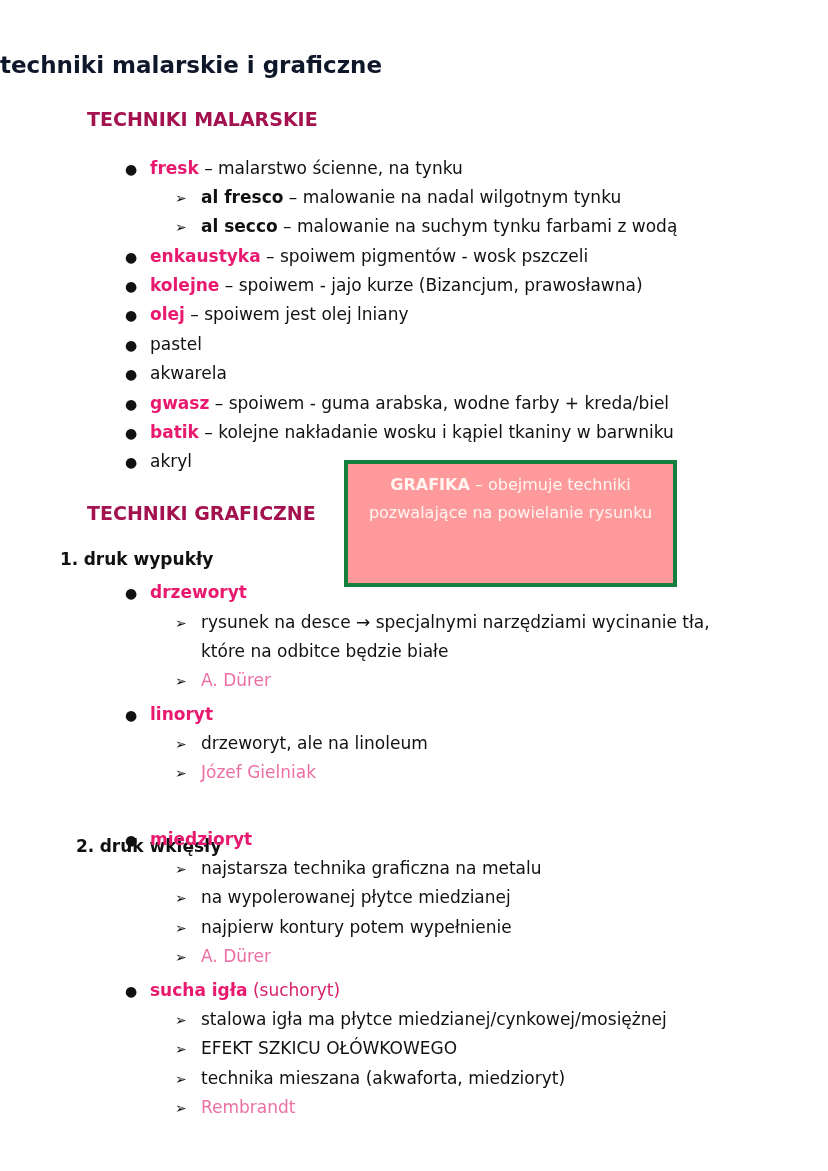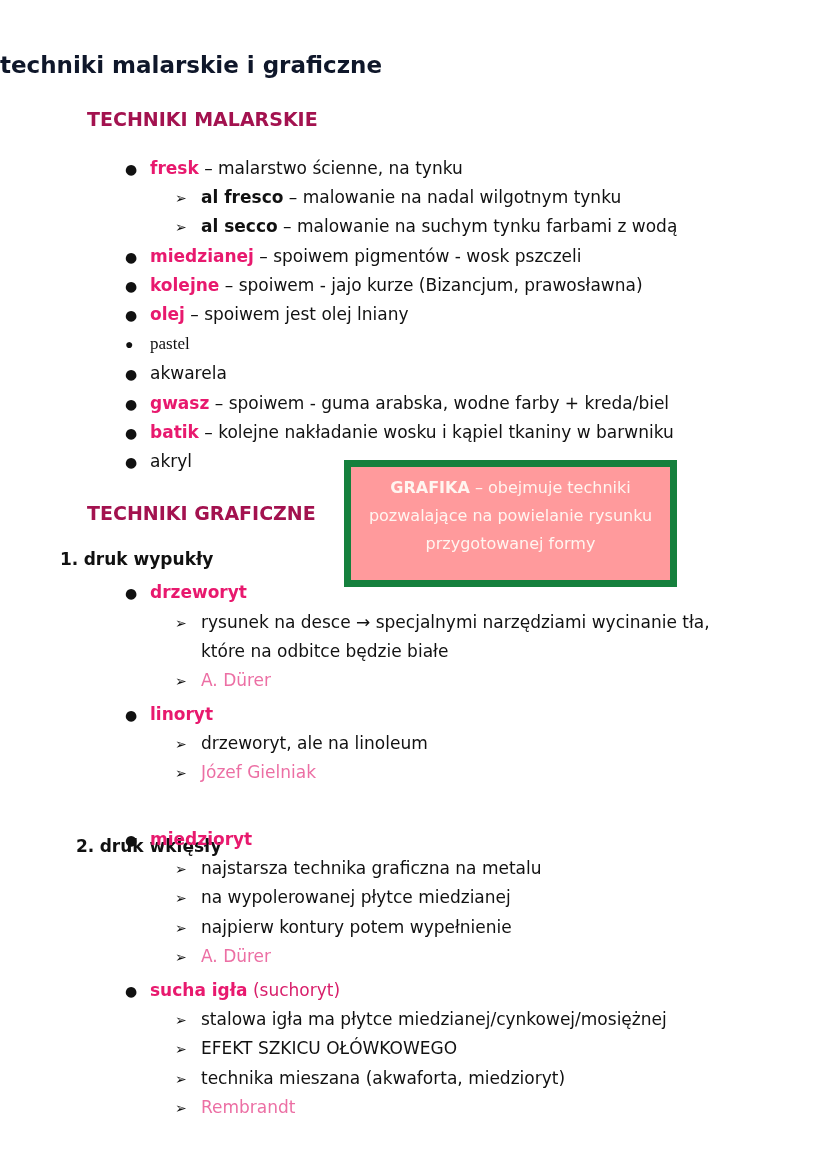--- a/index.html
+++ b/index.html
@@ -18,21 +18,21 @@
     .line { font-size: 17px; line-height: 22px; }
     .bullet { display: inline-block; width: 25px; font-size: 14px; }
     .arrow { display: inline-block; width: 26px; font-size: 14px; }
     .pink { color: #e8196e; font-weight: bold; }
     .pink-light { color: #ec6fa4; }
     .pink-paren { color: #d81e6a; }
     .b { font-weight: bold; }
     .num { font-weight: bold; }
     .box {
       position: absolute; left: 344px; top: 460px; width: 333px; height: 127px;
-      background: #ff9a9c; border: 7px solid #15803d; box-sizing: border-box;
+      background: #ff9a9c; border: 4px solid #15803d; box-sizing: border-box;
       color: #fff5f0; text-align: center; font-size: 16px; line-height: 28px;
       padding-top: 7px;
     }
     .box .strong { font-weight: bold; }
   </style>
 </head>
 <body>
 
 <div class="abs title">techniki malarskie i graficzne</div>
 
@@ -41,48 +41,47 @@
 <div class="abs line" style="left:125px; top:157px;">
   <span class="bullet">●</span><span class="pink">fresk</span><span> – malarstwo ścienne, na tynku</span>
 </div>
 <div class="abs line" style="left:175px; top:186px;">
   <span class="arrow">➢</span><span class="b">al fresco</span><span> – malowanie na nadal wilgotnym tynku</span>
 </div>
 <div class="abs line" style="left:175px; top:215px;">
   <span class="arrow">➢</span><span class="b">al secco</span><span> – malowanie na suchym tynku farbami z wodą</span>
 </div>
 <div class="abs line" style="left:125px; top:245px;">
-  <span class="bullet">●</span><span class="pink">miedzianej</span><span> – spoiwem pigmentów - wosk pszczeli</span>
+  <span class="bullet">●</span><span class="pink">enkaustyka</span><span> – spoiwem pigmentów - wosk pszczeli</span>
 </div>
 <div class="abs line" style="left:125px; top:274px;">
   <span class="bullet">●</span><span class="pink">kolejne</span><span> – spoiwem - jajo kurze (Bizancjum, prawosławna)</span>
 </div>
 <div class="abs line" style="left:125px; top:303px;">
   <span class="bullet">●</span><span class="pink">olej</span><span> – spoiwem jest olej lniany</span>
 </div>
-<div class="abs line" style="left:125px; top:333px;font-family:Liberation Serif, serif;">
+<div class="abs line" style="left:125px; top:333px;">
   <span class="bullet">●</span><span>pastel</span>
 </div>
 <div class="abs line" style="left:125px; top:362px;">
   <span class="bullet">●</span><span>akwarela</span>
 </div>
 <div class="abs line" style="left:125px; top:392px;">
   <span class="bullet">●</span><span class="pink">gwasz</span><span> – spoiwem - guma arabska, wodne farby + kreda/biel</span>
 </div>
 <div class="abs line" style="left:125px; top:421px;">
   <span class="bullet">●</span><span class="pink">batik</span><span> – kolejne nakładanie wosku i kąpiel tkaniny w barwniku</span>
 </div>
 <div class="abs line" style="left:125px; top:450px;">
   <span class="bullet">●</span><span>akryl</span>
 </div>
 
 <div class="box">
   <div><span class="strong">GRAFIKA</span><span> – obejmuje techniki</span></div>
   <div>pozwalające na powielanie rysunku</div>
-  <div>przygotowanej formy</div>
 </div>
 
 <div class="abs section" style="top:502px;">TECHNIKI GRAFICZNE</div>
 
 <div class="abs line" style="left:60px; top:548px;">
   <span class="num">1.</span>
   <span class="b">druk wypukły</span>
 </div>
 <div class="abs line" style="left:125px; top:581px;">
   <span class="bullet">●</span><span class="pink">drzeworyt</span>

